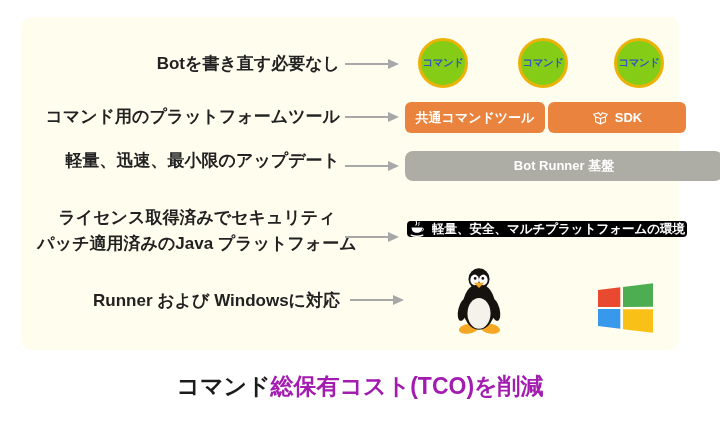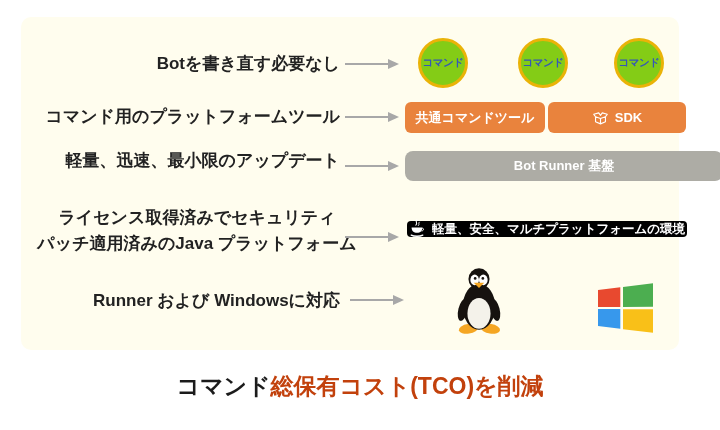--- a/index.html
+++ b/index.html
@@ -89,21 +89,21 @@
     position: absolute;
     left: 0; top: 372px;
     width: 720px;
     text-align: center;
     font-size: 23px;
     line-height: 28px;
     font-weight: 700;
     color: #1b1b1b;
     white-space: nowrap;
   }
-  .caption .hl { color: #c2410c; }
+  .caption .hl { color: #a21caf; }
   .icon-svg { display: block; }
 </style>
 </head>
 <body>
 
 <div class="page">
   <div class="card">
 
     <div class="row-label" style="top:37px;">Botを書き直す必要なし</div>
     <svg class="arrow" style="top:41px;" viewBox="0 0 54 12">

